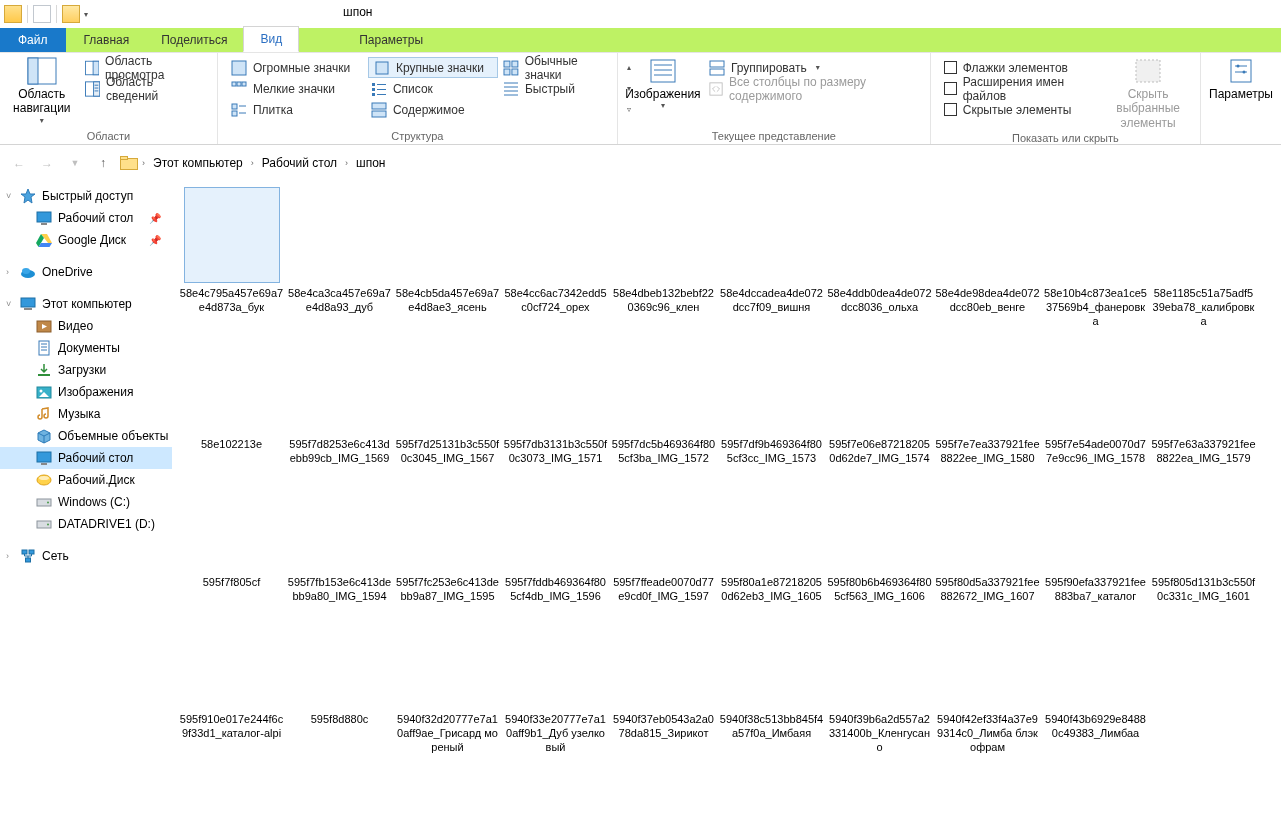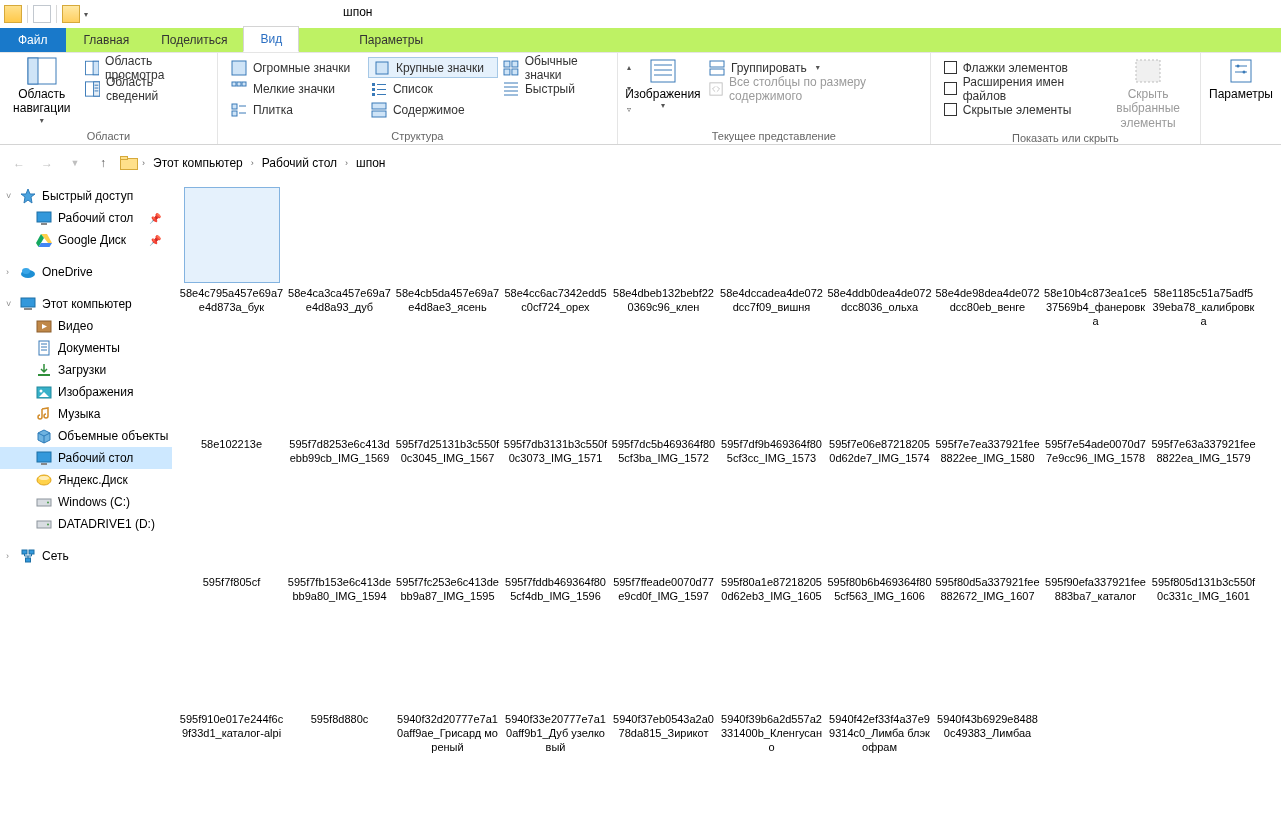--- a/index.html
+++ b/index.html
@@ -385,21 +385,21 @@
           <rect x="1" y="2" width="14" height="10" fill="#3398db" stroke="#1d6fa5"></rect>
           <rect x="5" y="13" width="6" height="2" fill="#888"></rect>
         </svg>
         <span>Рабочий стол</span>
       </div>
     <div class="item sub">
         <svg class="ic" viewBox="0 0 16 16">
           <ellipse cx="8" cy="8" rx="7" ry="5" fill="#ffd24a" stroke="#e0a318"></ellipse>
           <ellipse cx="8" cy="6" rx="5" ry="2" fill="#fff" opacity="0.6"></ellipse>
         </svg>
-        <span>Яндекс.Диск</span>
+        <span>Рабочий.Диск</span>
       </div>
     <div class="item sub">
         <svg class="ic" viewBox="0 0 16 16">
           <rect x="1" y="5" width="14" height="7" fill="#d9dde2" stroke="#8b949c"></rect>
           <circle cx="12" cy="8.5" r="1" fill="#4a9c4a"></circle>
         </svg>
         <span>Windows (C:)</span>
       </div>
     <div class="item sub">
         <svg class="ic" viewBox="0 0 16 16">
@@ -559,20 +559,24 @@
         <div class="thumb">
           <div class="imgbox"></div>
           <div class="name">5940f33e20777e7a10aff9b1_Дуб узелковый</div>
         </div>
         <div class="thumb">
           <div class="imgbox"></div>
           <div class="name">5940f37eb0543a2a078da815_Зирикот</div>
         </div>
         <div class="thumb">
           <div class="imgbox"></div>
+          <div class="name">5940f38c513bb845f4a57f0a_Имбаяя</div>
+        </div>
+        <div class="thumb">
+          <div class="imgbox"></div>
           <div class="name">5940f39b6a2d557a2331400b_Кленгусано</div>
         </div>
         <div class="thumb">
           <div class="imgbox"></div>
           <div class="name">5940f42ef33f4a37e99314c0_Лимба блэк офрам</div>
         </div>
         <div class="thumb">
           <div class="imgbox"></div>
           <div class="name">5940f43b6929e84880c49383_Лимбаа</div>
         </div>

